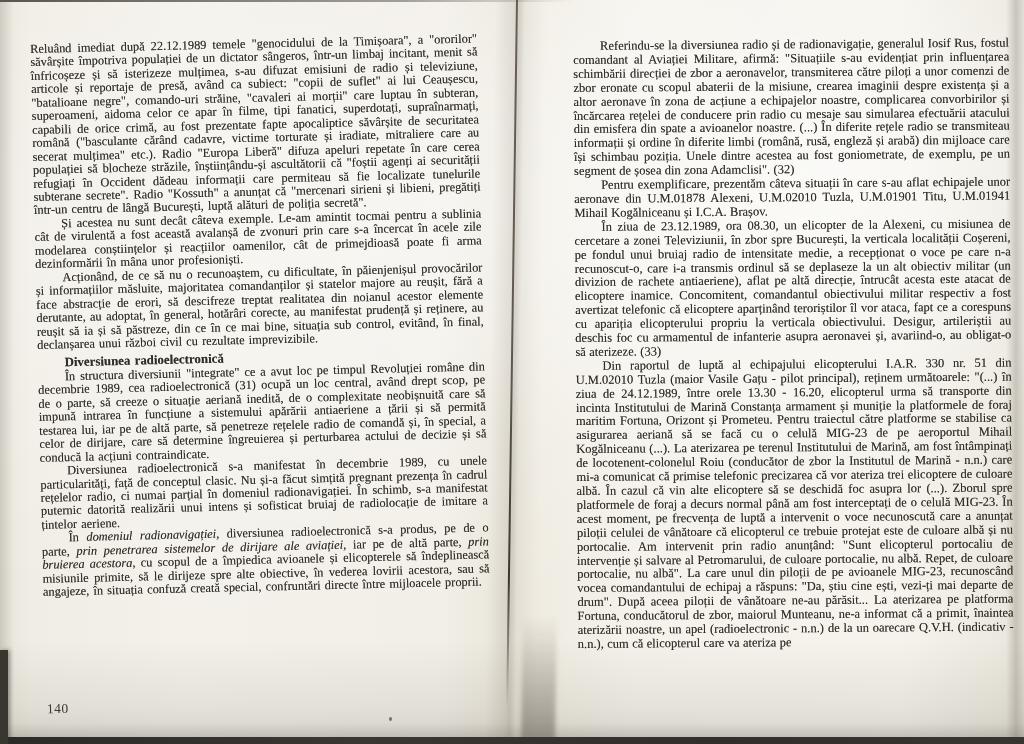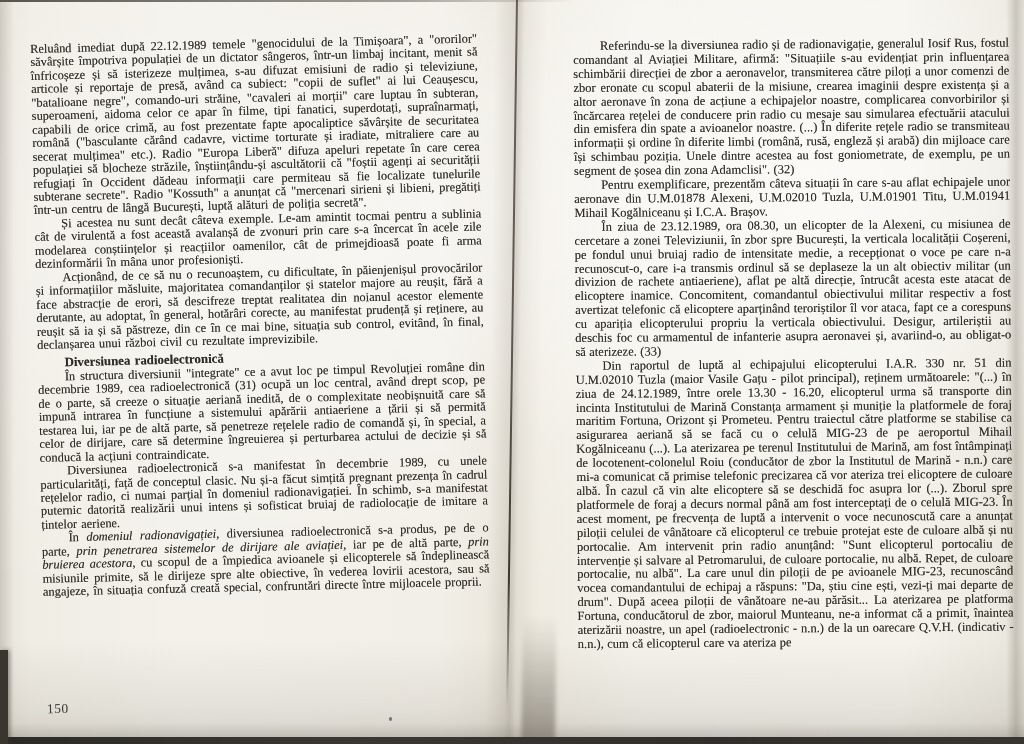--- a/index.html
+++ b/index.html
@@ -78,21 +78,21 @@
 
 <div id="left-text" class="page-text">
     <p class="para"><span>Reluând imediat după 22.12.1989 temele "genocidului de la Timișoara", a "ororilor" săvârșite împotriva populației de un dictator sângeros, într-un limbaj incitant, menit să înfricoșeze și să isterizeze mulțimea, s-au difuzat emisiuni de radio și televiziune, articole și reportaje de presă, având ca subiect: "copii de suflet" ai lui Ceaușescu, "batalioane negre", comando-uri străine, "cavaleri ai morții" care luptau în subteran, superoameni, aidoma celor ce apar în filme, tipi fanatici, superdotați, supraînarmați, capabili de orice crimă, au fost prezentate fapte apocaliptice săvârșite de securitatea română ("basculante cărând cadavre, victime torturate și iradiate, mitraliere care au secerat mulțimea" etc.). Radio "Europa Liberă" difuza apeluri repetate în care cerea populației să blocheze străzile, înștiințându-și ascultătorii că "foștii agenți ai securității refugiați în Occident dădeau informații care permiteau să fie localizate tunelurile subterane secrete". Radio "Kossuth" a anunțat că "mercenari sirieni și libieni, pregătiți într-un centru de lângă București, luptă alături de poliția secretă".</span></p>
     <p class="para indent"><span>Și acestea nu sunt decât câteva exemple. Le-am amintit tocmai pentru a sublinia cât de virulentă a fost această avalanșă de zvonuri prin care s-a încercat în acele zile modelarea conștiințelor și reacțiilor oamenilor, cât de primejdioasă poate fi arma dezinformării în mâna unor profesioniști.</span></p>
     <p class="para indent"><span>Acționând, de ce să nu o recunoaștem, cu dificultate, în păienjenișul provocărilor și informațiilor măsluite, majoritatea comandanților și statelor majore au reușit, fără a face abstracție de erori, să descifreze treptat realitatea din noianul acestor elemente derutante, au adoptat, în general, hotărâri corecte, au manifestat prudență și reținere, au reușit să ia și să păstreze, din ce în ce mai bine, situația sub control, evitând, în final, declanșarea unui război civil cu rezultate imprevizibile.</span></p>
     <p class="heading">Diversiunea radioelectronică</p>
     <p class="para indent"><span>În structura diversiunii "integrate" ce a avut loc pe timpul Revoluției române din decembrie 1989, cea radioelectronică (31) ocupă un loc central, având drept scop, pe de o parte, să creeze o situație aeriană inedită, de o complexitate neobișnuită care să impună intrarea în funcțiune a sistemului apărării antiaeriene a țării și să permită testarea lui, iar pe de altă parte, să penetreze rețelele radio de comandă și, în special, a celor de dirijare, care să determine îngreuierea și perturbarea actului de decizie și să conducă la acțiuni contraindicate.</span></p>
     <p class="para indent"><span>Diversiunea radioelectronică s-a manifestat în decembrie 1989, cu unele particularități, față de conceptul clasic. Nu și-a făcut simțită pregnant prezența în cadrul rețelelor radio, ci numai parțial în domeniul radionavigației. În schimb, s-a manifestat puternic datorită realizării unui intens și sofisticat bruiaj de radiolocație de imitare a țintelor aeriene.</span></p>
     <p class="para indent"><span>În </span><span class="it">domeniul radionavigației</span><span>, diversiunea radioelectronică s-a produs, pe de o parte, </span><span class="it">prin penetrarea sistemelor de dirijare ale aviației</span><span>, iar pe de altă parte, </span><span class="it">prin bruierea acestora</span><span>, cu scopul de a împiedica avioanele și elicopterele să îndeplinească misiunile primite, să le dirijeze spre alte obiective, în vederea lovirii acestora, sau să angajeze, în situația confuză creată special, confruntări directe între mijloacele proprii.</span></p>
   </div>
-<div id="pn-left" class="page-num">150</div>
+<div id="pn-left" class="page-num">140</div>
 
 <div id="right-text" class="page-text">
     <p class="para indent"><span>Referindu-se la diversiunea radio și de radionavigație, generalul Iosif Rus, fostul comandant al Aviației Militare, afirmă: "Situațiile s-au evidențiat prin influențarea schimbării direcției de zbor a aeronavelor, transmiterea către piloți a unor comenzi de zbor eronate cu scopul abaterii de la misiune, crearea imaginii despre existența și a altor aeronave în zona de acțiune a echipajelor noastre, complicarea convorbirilor și încărcarea rețelei de conducere prin radio cu mesaje sau simularea efectuării atacului din emisfera din spate a avioanelor noastre. (...) În diferite rețele radio se transmiteau informații și ordine în diferite limbi (română, rusă, engleză și arabă) din mijloace care își schimbau poziția. Unele dintre acestea au fost goniometrate, de exemplu, pe un segment de șosea din zona Adamclisi". (32)</span></p>
     <p class="para indent"><span>Pentru exemplificare, prezentăm câteva situații în care s-au aflat echipajele unor aeronave din U.M.01878 Alexeni, U.M.02010 Tuzla, U.M.01901 Titu, U.M.01941 Mihail Kogălniceanu și I.C.A. Brașov.</span></p>
     <p class="para indent"><span>În ziua de 23.12.1989, ora 08.30, un elicopter de la Alexeni, cu misiunea de cercetare a zonei Televiziunii, în zbor spre București, la verticala localității Coșereni, pe fondul unui bruiaj radio de intensitate medie, a recepționat o voce pe care n-a recunoscut-o, care i-a transmis ordinul să se deplaseze la un alt obiectiv militar (un divizion de rachete antiaeriene), aflat pe altă direcție, întrucât acesta este atacat de elicoptere inamice. Concomitent, comandantul obiectivului militar respectiv a fost avertizat telefonic că elicoptere aparținând teroriștilor îl vor ataca, fapt ce a corespuns cu apariția elicopterului propriu la verticala obiectivului. Desigur, artileriștii au deschis foc cu armamentul de infanterie asupra aeronavei și, avariind-o, au obligat-o să aterizeze. (33)</span></p>
     <p class="para indent"><span>Din raportul de luptă al echipajului elicopterului I.A.R. 330 nr. 51 din U.M.02010 Tuzla (maior Vasile Gațu - pilot principal), reținem următoarele: "(...) în ziua de 24.12.1989, între orele 13.30 - 16.20, elicopterul urma să transporte din incinta Institutului de Marină Constanța armament și muniție la platformele de foraj maritim Fortuna, Orizont și Prometeu. Pentru traiectul către platforme se stabilise ca asigurarea aeriană să se facă cu o celulă MIG-23 de pe aeroportul Mihail Kogălniceanu (...). La aterizarea pe terenul Institutului de Marină, am fost întâmpinați de locotenent-colonelul Roiu (conducător de zbor la Institutul de Marină - n.n.) care mi-a comunicat că primise telefonic precizarea că vor ateriza trei elicoptere de culoare albă. În cazul că vin alte elicoptere să se deschidă foc asupra lor (...). Zborul spre platformele de foraj a decurs normal până am fost interceptați de o celulă MIG-23. În acest moment, pe frecvența de luptă a intervenit o voce necunoscută care a anunțat piloții celulei de vânătoare că elicopterul ce trebuie protejat este de culoare albă și nu portocalie. Am intervenit prin radio anunțând: "Sunt elicopterul portocaliu de intervenție și salvare al Petromarului, de culoare portocalie, nu albă. Repet, de culoare portocalie, nu albă". La care unul din piloții de pe avioanele MIG-23, recunoscând vocea comandantului de echipaj a răspuns: "Da, știu cine ești, vezi-ți mai departe de drum". După aceea piloții de vânătoare ne-au părăsit... La aterizarea pe platforma Fortuna, conducătorul de zbor, maiorul Munteanu, ne-a informat că a primit, înaintea aterizării noastre, un apel (radioelectronic - n.n.) de la un oarecare Q.V.H. (indicativ - n.n.), cum că elicopterul care va ateriza pe</span></p>
   </div>
 <div id="pn-right" class="page-num">171</div>
 
 </body></html>

